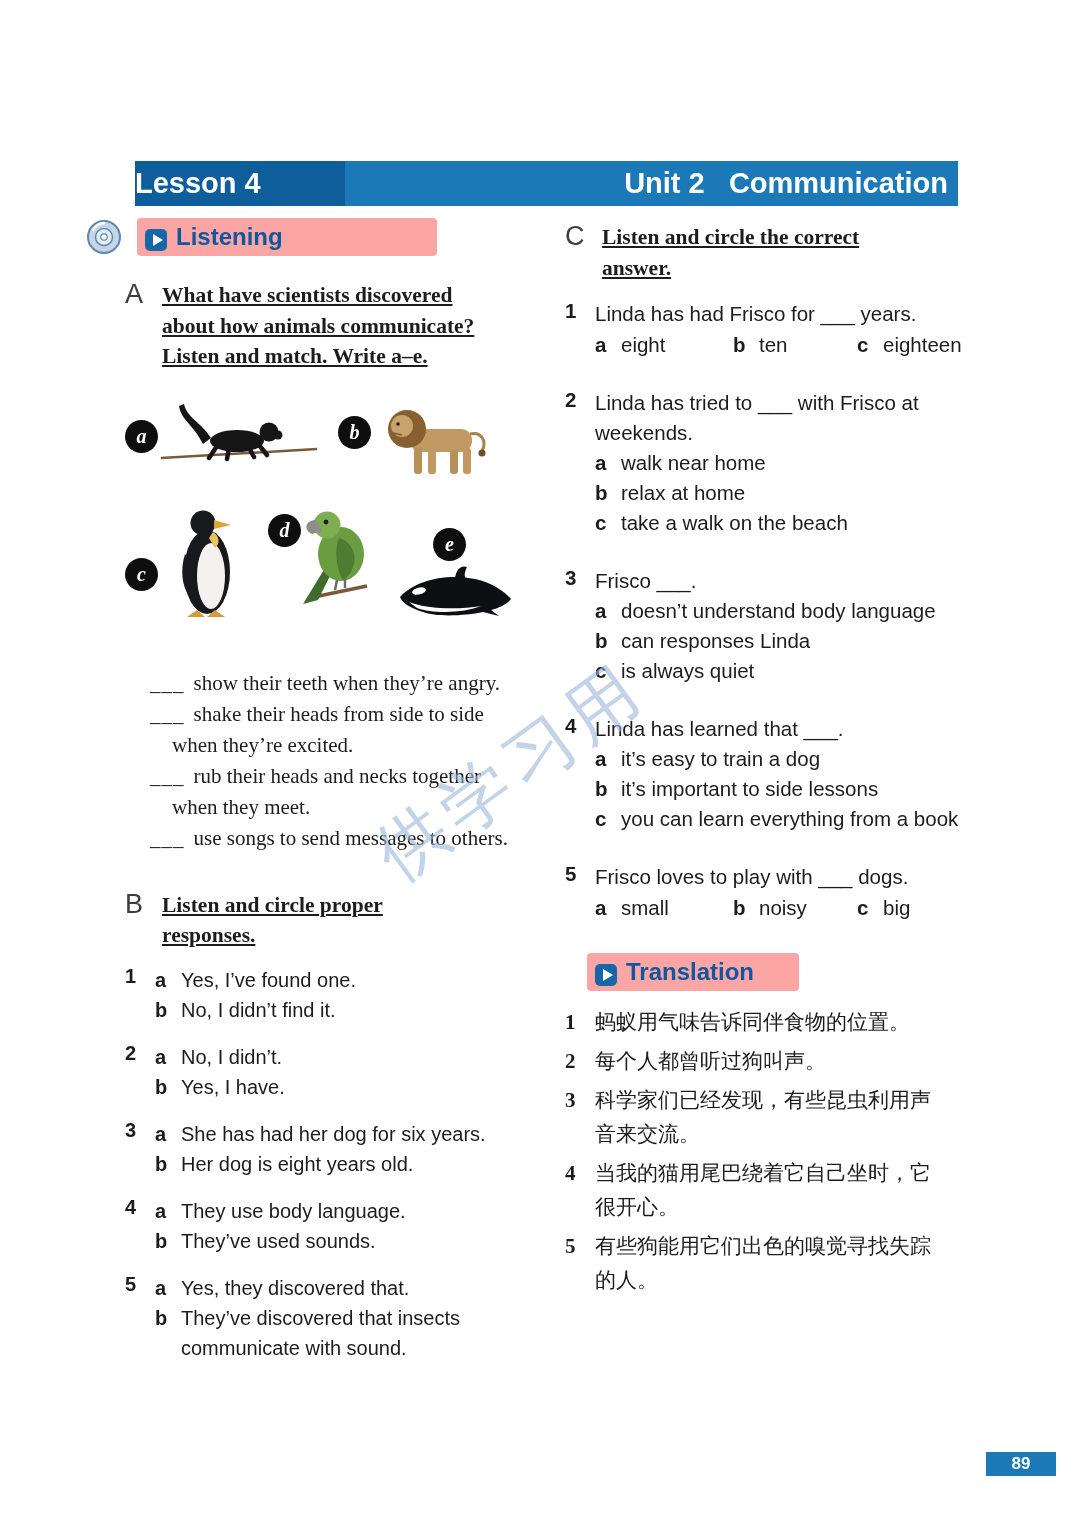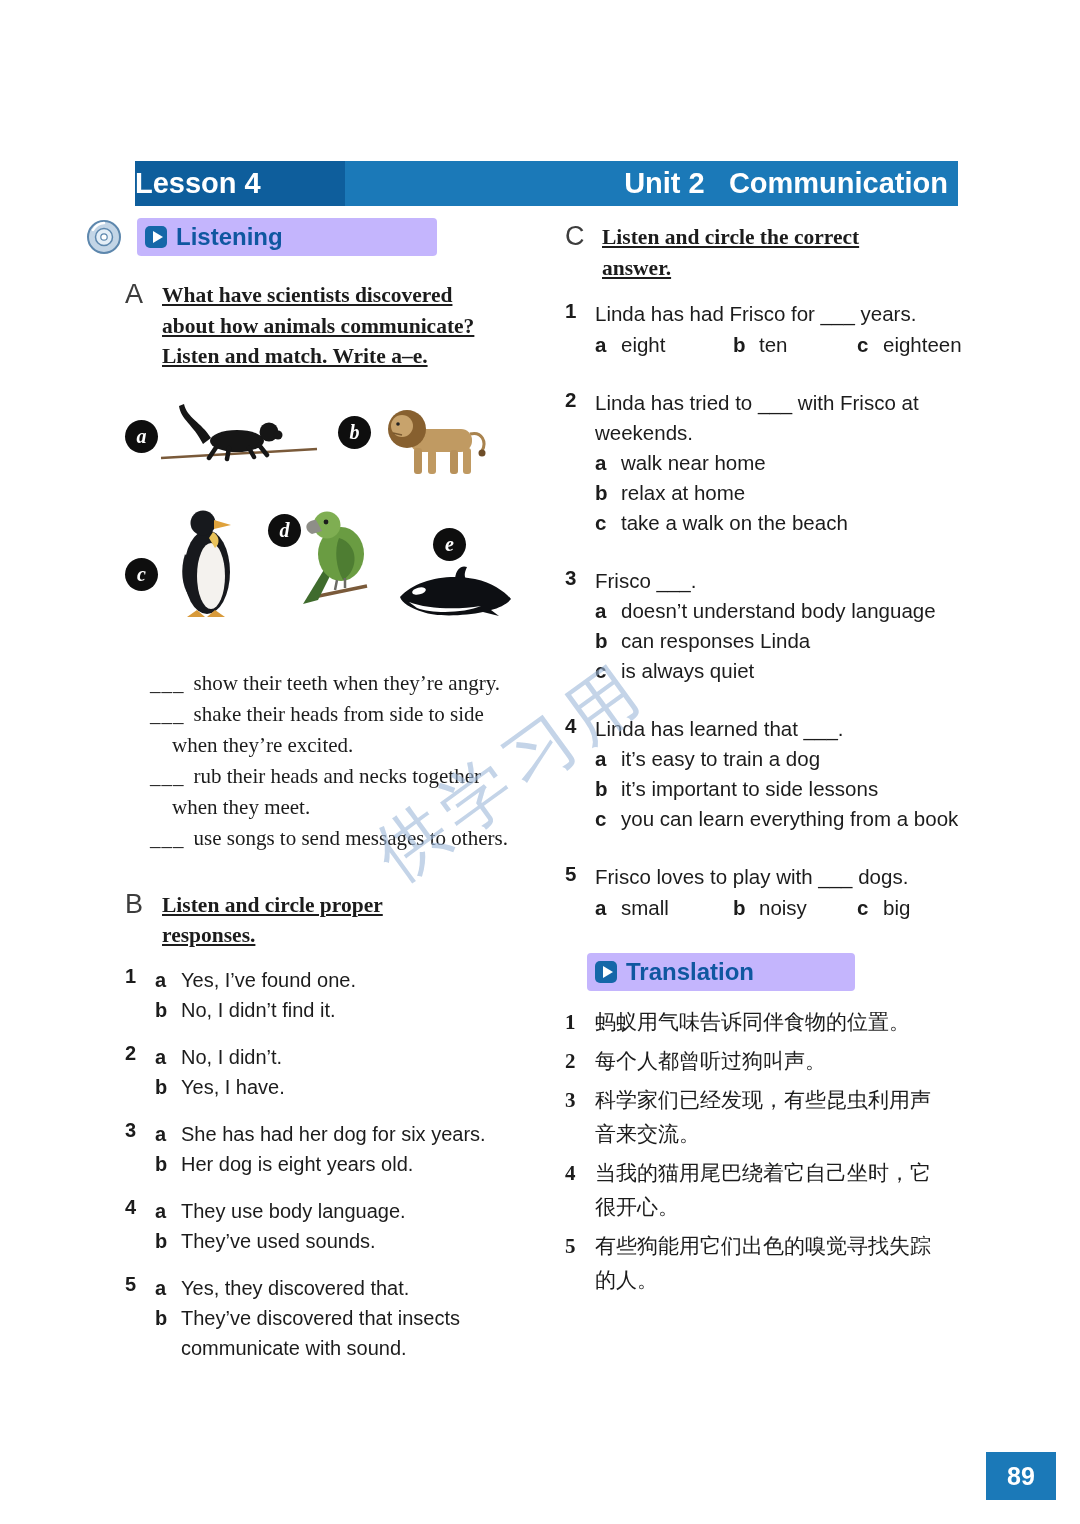--- a/index.html
+++ b/index.html
@@ -11,23 +11,23 @@
   .lesson-box { background:#0e5e9c; height:100%; width:210px; display:flex; align-items:center; justify-content:flex-start; color:#fff; font-weight:bold; font-size:29px; }
   .unit-label { flex:1; text-align:right; padding-right:10px; color:#fff; font-weight:bold; font-size:29px; white-space:pre; }
 
   
   .col-left { position:absolute; left:125px; top:218px; width:412px; }
   .col-right { position:absolute; left:565px; top:222px; width:400px; }
 
   
   .sec-head { display:flex; align-items:center; margin-left:-40px; }
   .cd-icon { width:38px; height:38px; flex:none; margin-right:14px; }
-  .highlight { background:#c4b5fd; border-radius:4px; padding:5px 25px 5px 8px; display:flex; align-items:center; gap:9px; }
+  .highlight { background:#fca5a5; border-radius:4px; padding:5px 25px 5px 8px; display:flex; align-items:flex-end; gap:9px; }
   .hl-listening { width:300px; }
-  .hl-translation { width:268px; margin-left:22px; }
+  .hl-translation { width:212px; margin-left:22px; }
   .play-icon { width:22px; height:22px; background:#1567a8; border-radius:5px; position:relative; flex:none; }
   .play-icon::after { content:""; position:absolute; left:8px; top:5px; border-left:10px solid #fff; border-top:6px solid transparent; border-bottom:6px solid transparent; }
   .sec-title { font-family:"Liberation Sans", sans-serif; font-weight:bold; font-size:24px; color:#0f57a0; }
 
   
   .block { display:flex; }
   .block-a { margin-top:24px; }
   .block-b { margin-top:36px; }
   .sec-label { font-size:27px; color:#3d3d3d; width:37px; flex:none; font-family:"Liberation Sans", sans-serif; line-height:1.1; }
   .prompt { font-weight:bold; font-size:21.5px; line-height:1.42;text-decoration:underline; }
@@ -66,21 +66,21 @@
   .trans-prompt { font-weight:bold; font-size:21.5px; line-height:1.4; margin-top:18px; max-width:320px; }
   .trans-list { margin-top:14px; }
   .trans-item { display:flex; margin-bottom:5px; font-size:21px; line-height:34px; }
   .trans-item .qnum { width:30px; }
   .trans-text { font-family:"Liberation Sans", sans-serif; max-width:342px; }
 
   
   .watermark { position:absolute; left:355px; top:725px; font-size:70px; color:#9db8d9; opacity:0.6; transform:rotate(-36deg); font-family:"Liberation Sans", sans-serif; letter-spacing:8px; white-space:nowrap; pointer-events:none; }
 
   
-  .page-num { position:absolute; left:986px; top:1452px; width:70px; height:48px; background:#1b79b8; color:#fff; font-family:"Liberation Sans", sans-serif; font-weight:bold; font-size:25px; display:flex; align-items:center; justify-content:center; }
+  .page-num { position:absolute; left:986px; top:1452px; width:70px; height:24px; background:#1b79b8; color:#fff; font-family:"Liberation Sans", sans-serif; font-weight:bold; font-size:17px; display:flex; align-items:center; justify-content:center; }
 </style>
 </head>
 <body>
 
 <div class="page">
 
   <div class="header">
     <div class="lesson-box">
         <span>Lesson 4</span>
       </div>

